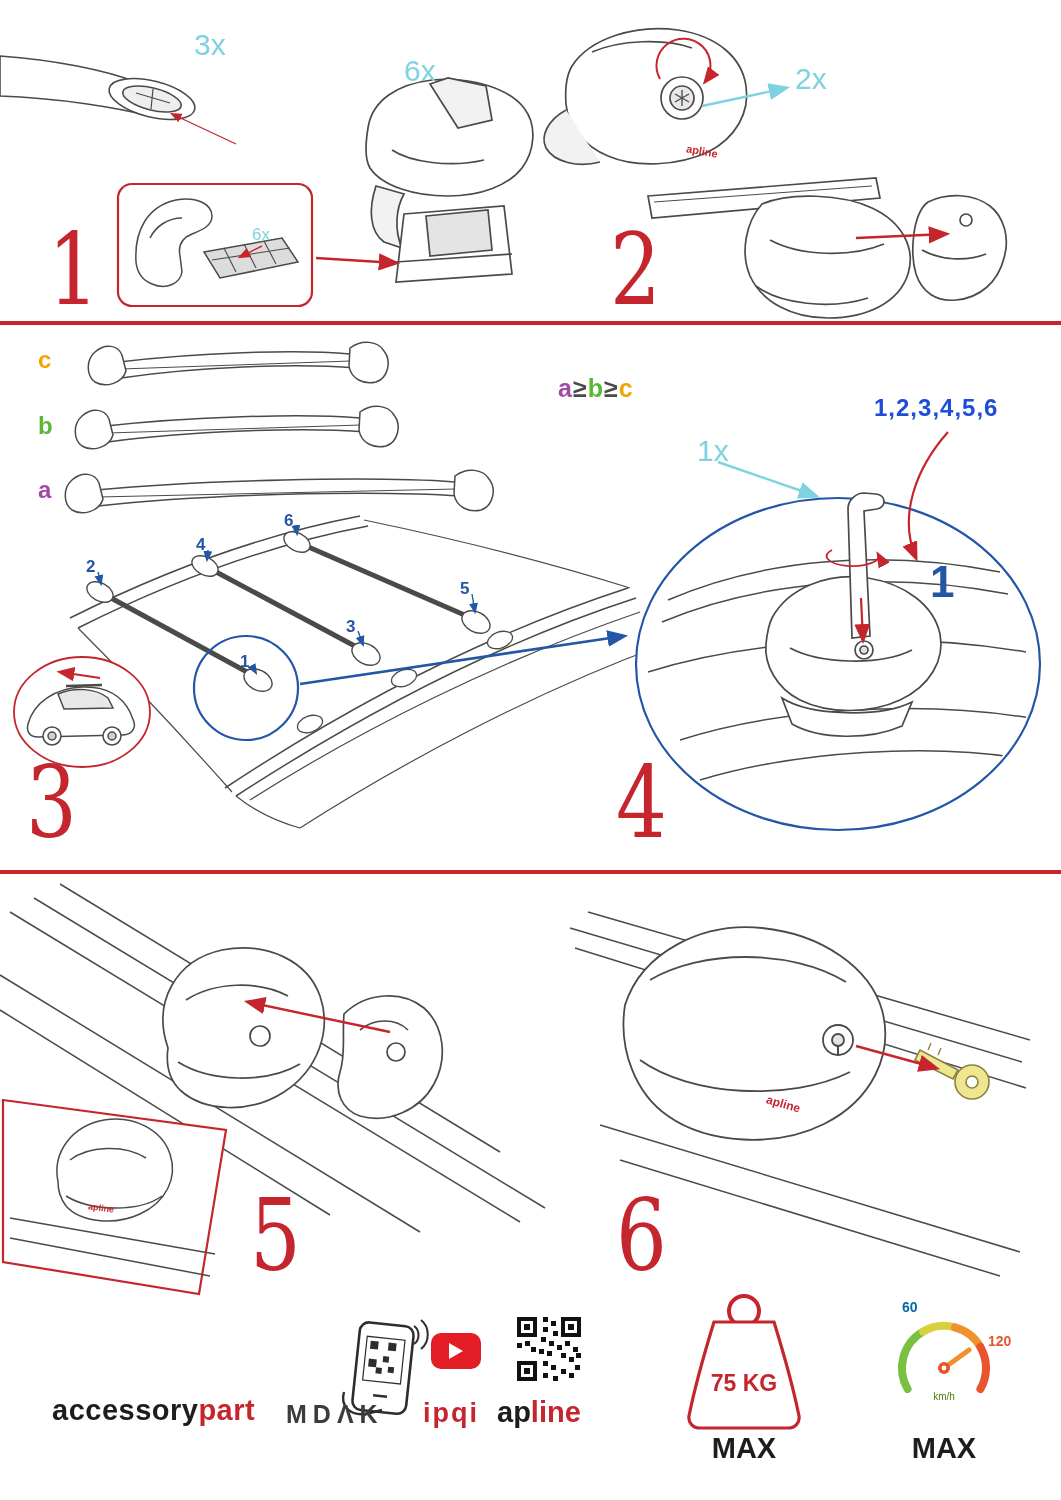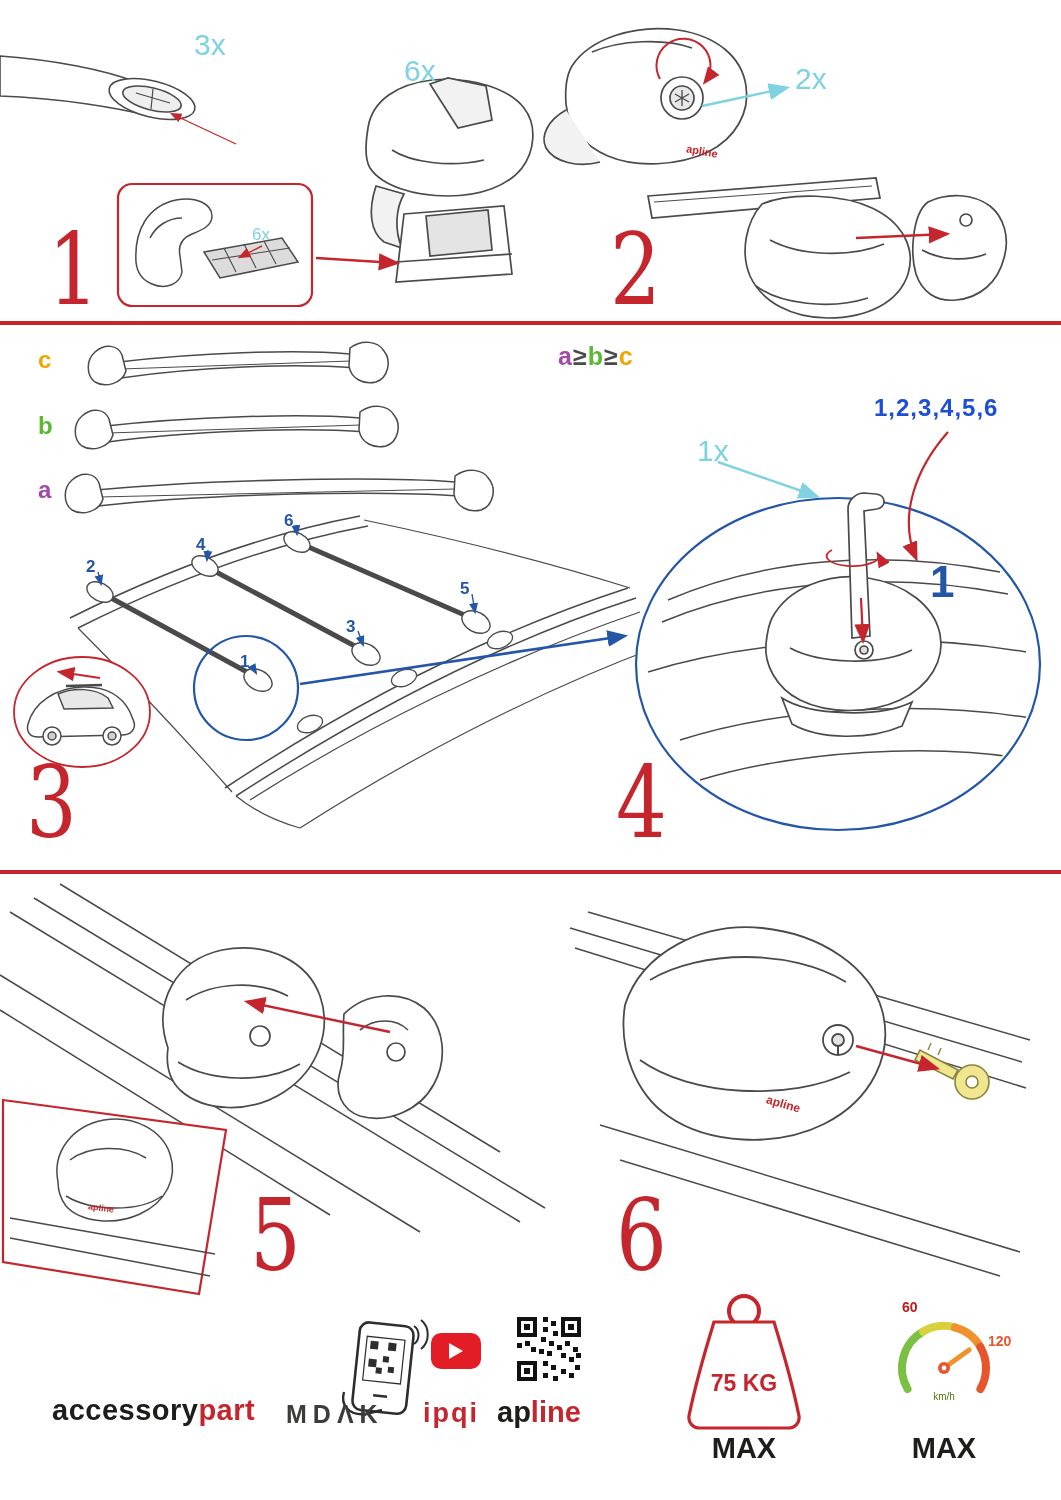--- a/index.html
+++ b/index.html
@@ -22,21 +22,21 @@
   .big-blue { color:#2456a8; font-weight:700; font-size:44px; }
   .brandmark { color:#c5262d; font-weight:700; font-size:11px; }
   .model { color:#2b3990; font-weight:700; font-size:28px; letter-spacing:1px; }
   .brand1 { font-size:29px; font-weight:700; letter-spacing:0.5px; }
   .dark { color:#1d1d1b; } .red { color:#c5262d; }
   .mdak { color:#3c3c3b; font-weight:700; font-size:25px; letter-spacing:6px; }
   .ipqi { color:#c5262d; font-weight:700; font-size:27px; letter-spacing:2px; }
   .apline { font-size:29px; font-weight:700; }
   .kg { color:#c5262d; font-weight:700; font-size:23px; transform:translateX(-50%); }
   .max { color:#1d1d1b; font-weight:700; font-size:29px; transform:translateX(-50%); }
-  .sp-min { color:#b91c1c; font-weight:700; font-size:14px; }
+  .sp-min { color:#0369a1; font-weight:700; font-size:14px; }
   .sp-max { color:#e8542c; font-weight:700; font-size:14px;margin-top:12px; }
   .kmh { color:#4d7c0f; font-size:10px; transform:translateX(-50%); }
 </style>
 </head>
 <body>
 
 <div class="page">
 
 <svg class="art" viewBox="0 0 1061 1500">
   <defs>
@@ -350,21 +350,21 @@
 <div class="txt stepnum" style="left:48px; top:232px">1</div>
 
 <div class="txt qty" style="left:795px; top:64px">2x</div>
 <div class="txt brandmark" style="left:686px; top:146px; transform:rotate(10deg)">apline</div>
 <div class="txt stepnum" style="left:610px; top:232px">2</div>
 
 <div class="txt barlbl lbl-c" style="left:38px; top:348px">c</div>
 <div class="txt barlbl lbl-b" style="left:38px; top:414px">b</div>
 <div class="txt barlbl lbl-a" style="left:38px; top:478px">a</div>
 
-<div class="txt formula" style="left:558px; top:344px">
+<div class="txt formula" style="left:558px; top:376px">
   <span class="f-a">a</span><span class="f-ge">≥</span><span class="f-b">b</span><span class="f-ge">≥</span><span class="f-c">c</span>
 </div>
 
 <div class="txt bluelbl" style="left:240px; top:653px">1</div>
 <div class="txt bluelbl" style="left:86px; top:558px">2</div>
 <div class="txt bluelbl" style="left:346px; top:618px">3</div>
 <div class="txt bluelbl" style="left:196px; top:536px">4</div>
 <div class="txt bluelbl" style="left:460px; top:580px">5</div>
 <div class="txt bluelbl" style="left:284px; top:512px">6</div>
 <div class="txt stepnum" style="left:26px; top:765px">3</div>

